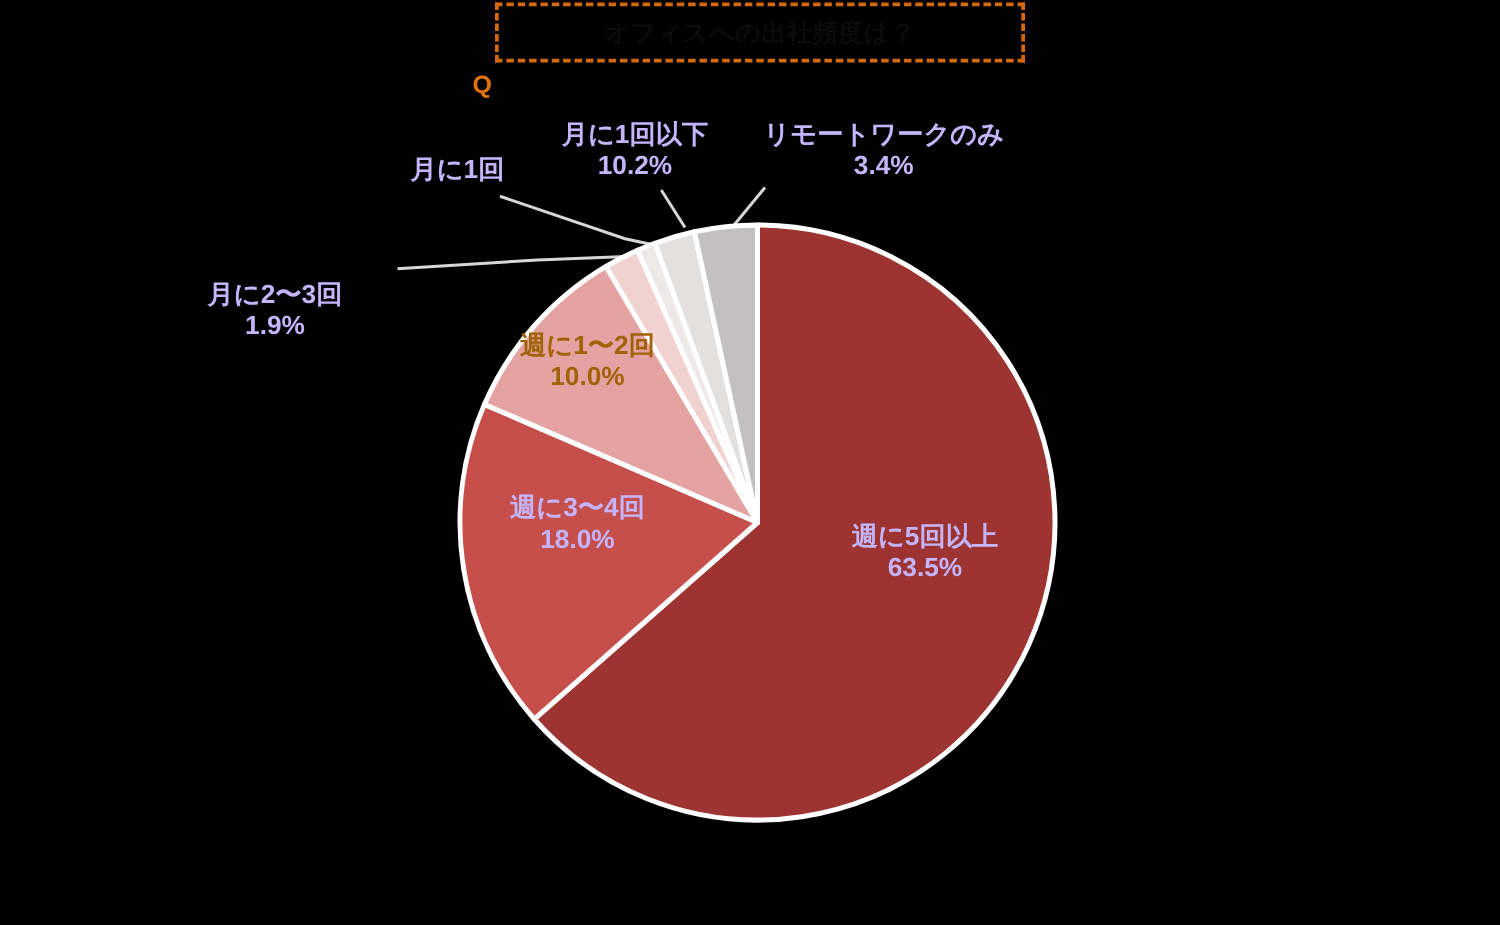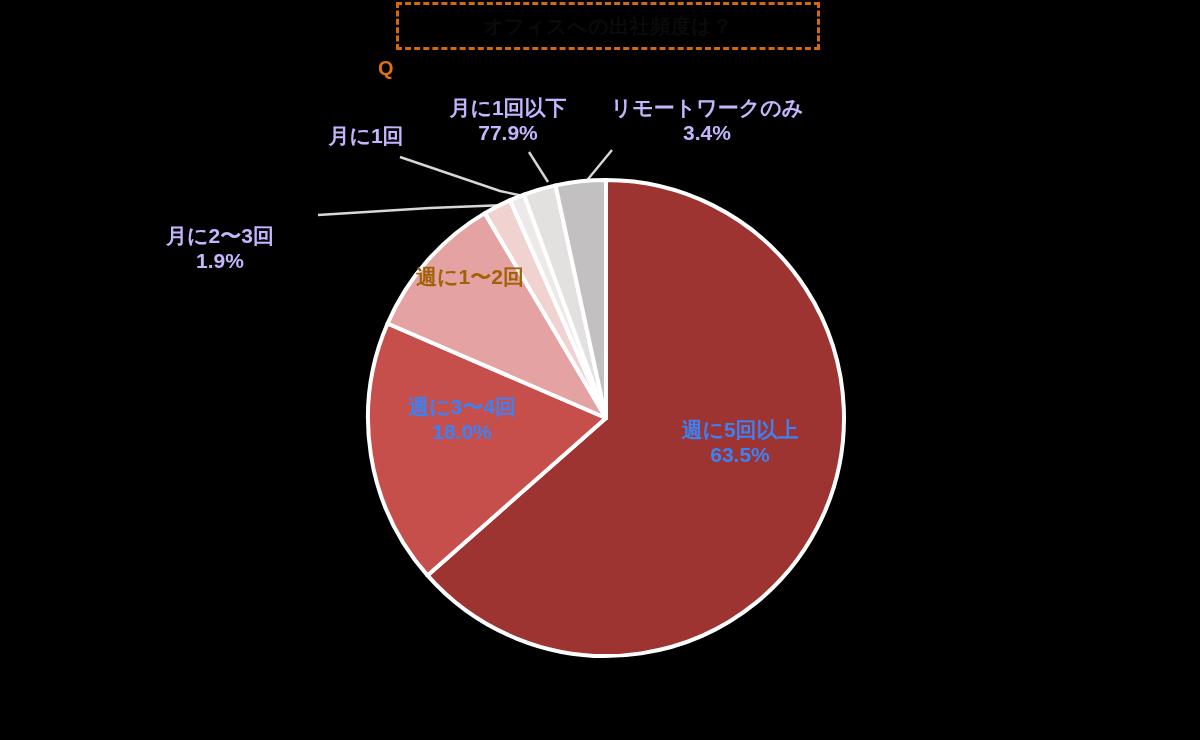--- a/index.html
+++ b/index.html
@@ -85,21 +85,21 @@
     color: #c4b5fd;
     font-size: 21px;
     font-weight: bold;
     line-height: 1.18;
     white-space: nowrap;
     letter-spacing: 0px;
   }
   .ilabel {
     position: absolute;
     text-align: center;
-    color: #3b82f6;
+    color: #c4b5fd;
     font-size: 21px;
     font-weight: bold;
     line-height: 1.18;
     white-space: nowrap;
   }
   .ilabel.dark {
     color: #a16207;
   }
   .lbl-name { display: block; }
   .lbl-val  { display: block; }
@@ -148,33 +148,34 @@
 
     <div class="olabel" id="lab-out-0">
       <span class="lbl-name">月に2〜3回</span>
       <span class="lbl-val">1.9%</span>
     </div>
     <div class="olabel" id="lab-out-1">
       <span class="lbl-name">月に1回</span>
     </div>
     <div class="olabel" id="lab-out-2">
       <span class="lbl-name">月に1回以下</span>
-      <span class="lbl-val">77.9%</span>
+      <span class="lbl-val">10.2%</span>
     </div>
     <div class="olabel" id="lab-out-3">
       <span class="lbl-name">リモートワークのみ</span>
       <span class="lbl-val">3.4%</span>
     </div>
 
     <div class="ilabel" id="lab-in-0">
       <span class="lbl-name">週に5回以上</span>
       <span class="lbl-val">63.5%</span>
     </div>
     <div class="ilabel" id="lab-in-1">
       <span class="lbl-name">週に3〜4回</span>
       <span class="lbl-val">18.0%</span>
     </div>
     <div class="ilabel dark" id="lab-in-2">
       <span class="lbl-name">週に1〜2回</span>
+      <span class="lbl-val">10.0%</span>
     </div>
 
   </div>
 </div>
 
 </body></html>

